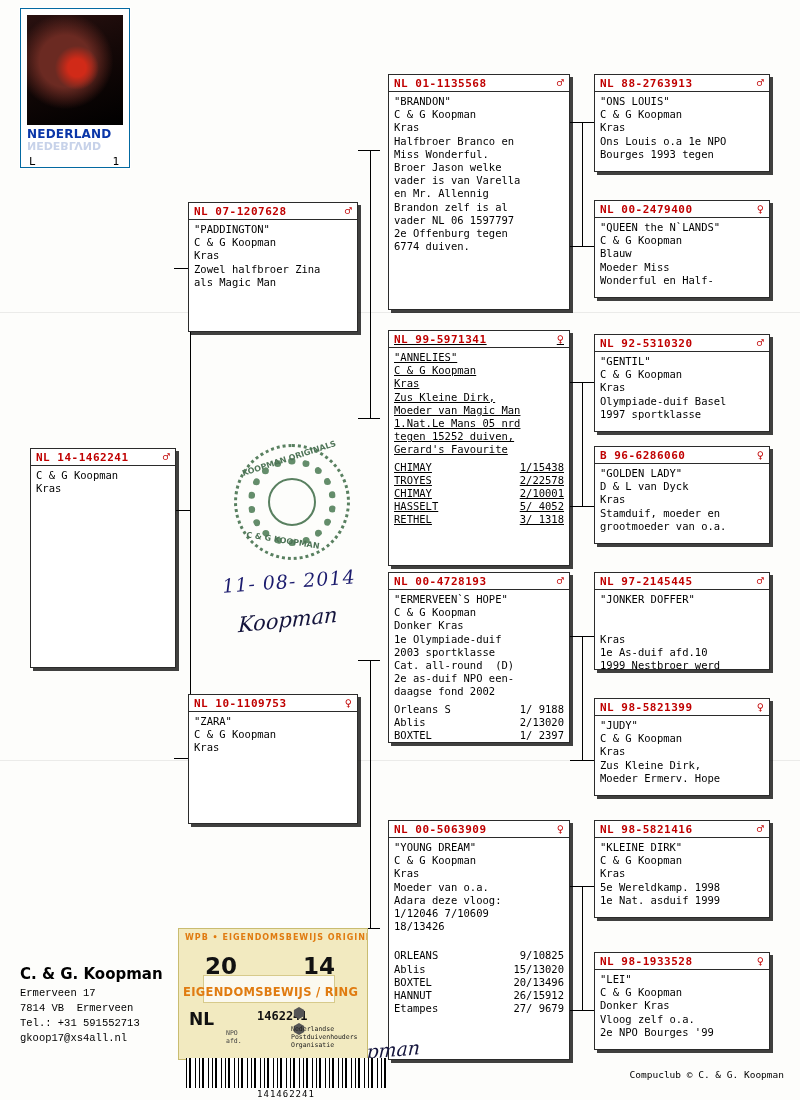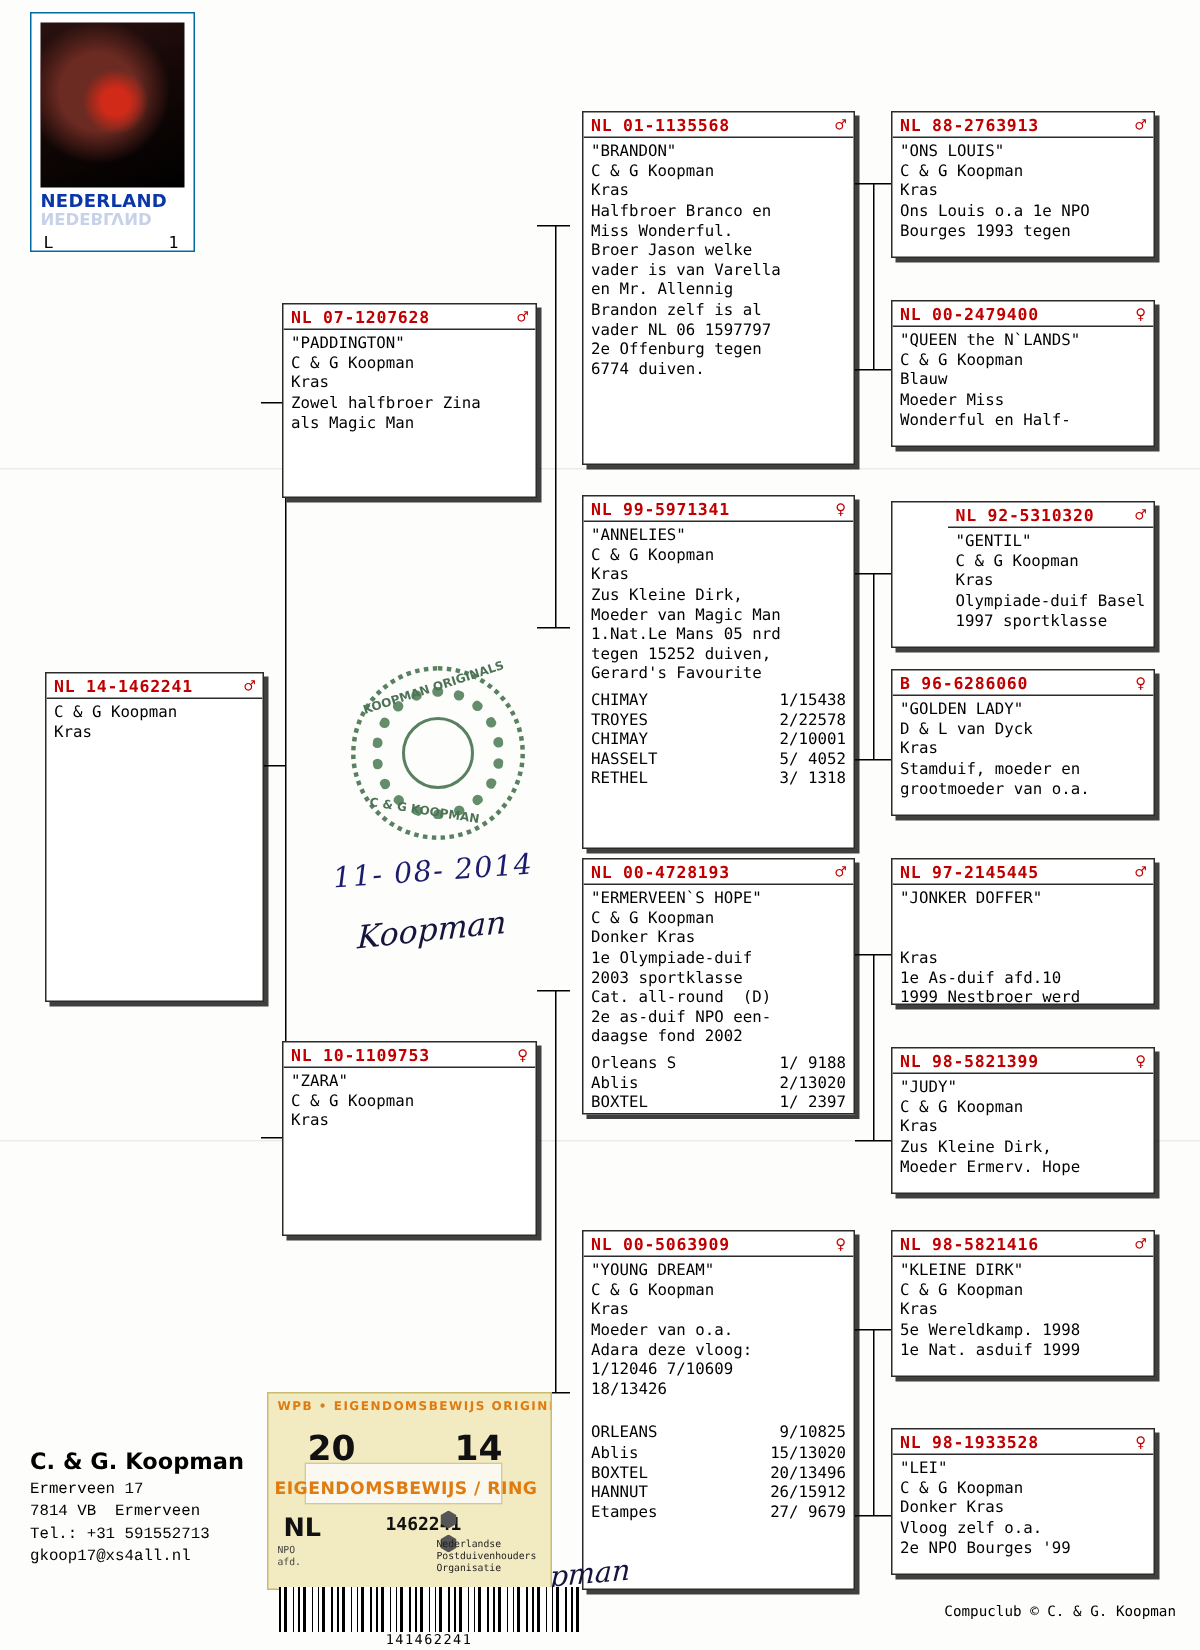--- a/index.html
+++ b/index.html
@@ -305,21 +305,21 @@
 Miss Wonderful.
 Broer Jason welke
 vader is van Varella
 en Mr. Allennig
 Brandon zelf is al
 vader NL 06 1597797
 2e Offenburg tegen
 6774 duiven.</div>
   </div>
 
-  <div class="card" style="left:388px;top:330px;width:182px;height:236px;">
+  <div class="card" style="left:388px;top:330px;width:182px;height:236px;text-decoration:underline;">
     <div class="hdr">
       <span class="ring">NL  99-5971341</span>
       <span class="sex">♀</span>
     </div>
     <div class="body">"ANNELIES"
 C &amp; G Koopman
 Kras
 Zus Kleine Dirk,
 Moeder van Magic Man
 1.Nat.Le Mans 05 nrd
@@ -439,21 +439,21 @@
       <span class="ring">NL  00-2479400</span>
       <span class="sex">♀</span>
     </div>
     <div class="body">"QUEEN the N`LANDS"
 C &amp; G Koopman
 Blauw
 Moeder Miss
 Wonderful en Half-</div>
   </div>
 
-  <div class="card" style="left:594px;top:334px;width:176px;height:98px;padding-left:37px;">
+  <div class="card" style="left:594px;top:334px;width:176px;height:98px;">
     <div class="hdr">
       <span class="ring">NL  92-5310320</span>
       <span class="sex">♂</span>
     </div>
     <div class="body">"GENTIL"
 C &amp; G Koopman
 Kras
 Olympiade-duif Basel
 1997 sportklasse</div>
   </div>
@@ -545,21 +545,21 @@
     <div class="own-year l">20</div>
     <div class="own-year r">14</div>
     <div class="own-mid">EIGENDOMSBEWIJS / RING</div>
     <div class="own-nl">NL</div>
     <div class="own-num">1462241</div>
     <div class="hexlogo" style="left:114px;top:78px;"></div>
     <div class="hexlogo" style="left:114px;top:94px;"></div>
     <div class="own-sub" style="white-space:pre;">Nederlandse
 Postduivenhouders
 Organisatie</div>
-    <div class="own-side" style="white-space:pre;">NPO
+    <div class="own-side" style="white-space:pre;margin-left:41px;">NPO
 afd.</div>
   </div>
 
   <div class="barcode"></div>
   <div class="barcode-num">141462241</div>
 
   <div class="compuclub">Compuclub © C. &amp; G. Koopman</div>
 
 </div>
 

